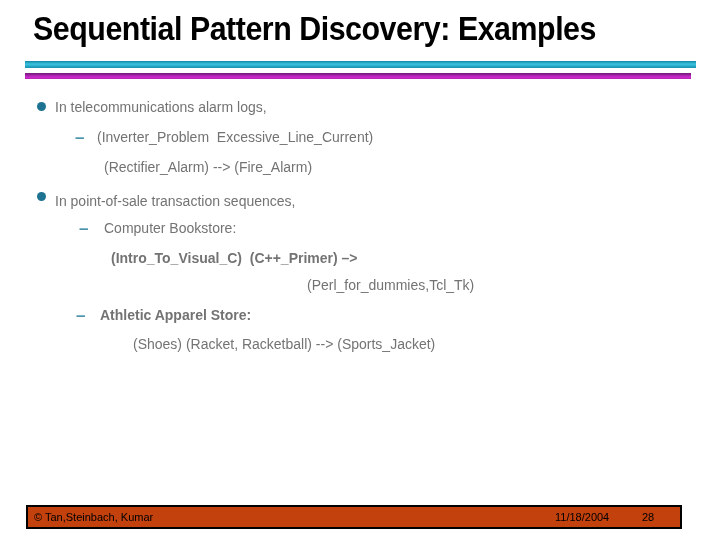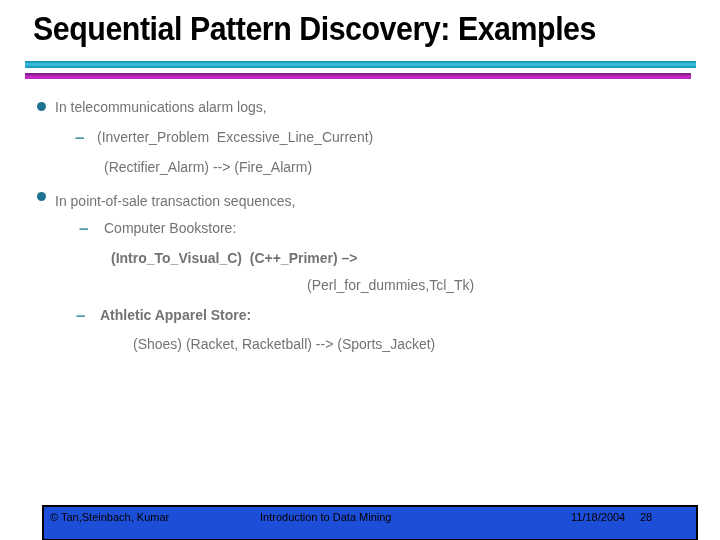--- a/index.html
+++ b/index.html
@@ -33,31 +33,31 @@
   .bullet-dot{
     position:absolute;width:9px;height:9px;border-radius:50%;
     background:#1d7391;
   }
   .sub-dash{
     position:absolute;
     font-size:17px;font-weight:bold;color:#4a93aa;
     line-height:19px;
   }
   .footer-box{
-    position:absolute;left:26px;top:505px;width:656px;height:36px;
-    border:2px solid #000000;box-sizing:border-box;background:#1d4ed8;margin-left:16px;
+    position:absolute;left:26px;top:505px;width:656px;height:24px;
+    border:2px solid #000000;box-sizing:border-box;background:#c2410c;
   }
   .footer-text{
     position:absolute;top:4px;
     font-size:11px;color:#000000;white-space:nowrap;
   }
   .f-copy{left:6px;}
   .f-center{left:216px;}
   .f-date{left:527px;}
-  .f-page{left:596px;}
+  .f-page{left:614px;}
 </style>
 </head>
 <body>
 
 <div class="title">Sequential Pattern Discovery: Examples</div>
 
 <div class="bar bar-teal"></div>
 <div class="bar bar-magenta"></div>
 
 <span class="bullet-dot" style="left:37px;top:102px;"></span>
@@ -77,16 +77,15 @@
 <div class="line" style="left:111px;top:249px;font-weight:bold;">(Intro_To_Visual_C)  (C++_Primer) –&gt;</div>
 <div class="line" style="left:307px;top:276px;">(Perl_for_dummies,Tcl_Tk)</div>
 
 <span class="sub-dash" style="left:76px;top:306px;">–</span>
 <div class="line" style="left:100px;top:306px;font-weight:bold;">Athletic Apparel Store:</div>
 
 <div class="line" style="left:115px;top:335px;margin-left:18px;">(Shoes) (Racket, Racketball) --&gt; (Sports_Jacket)</div>
 
 <div class="footer-box">
   <span class="footer-text f-copy">© Tan,Steinbach, Kumar</span>
-  <span class="footer-text f-center">Introduction to Data Mining</span>
   <span class="footer-text f-date">11/18/2004</span>
   <span class="footer-text f-page">28</span>
 </div>
 
 </body></html>

